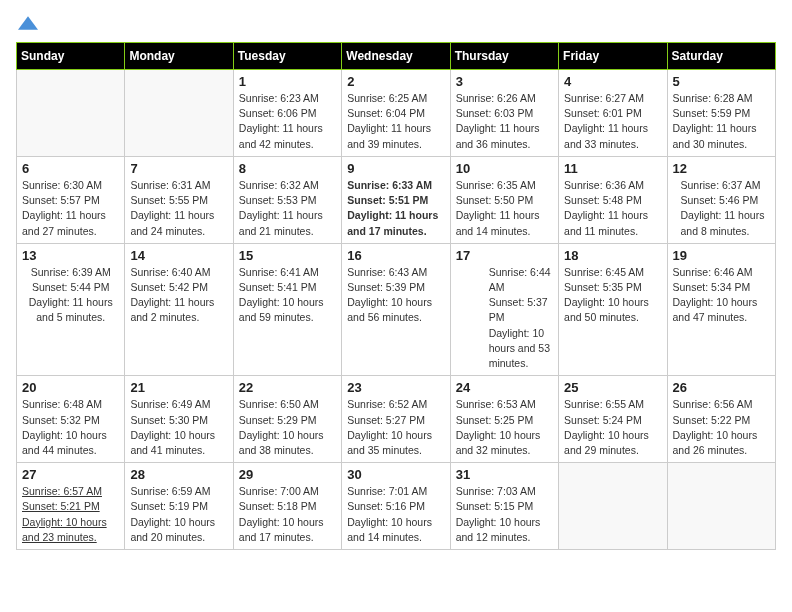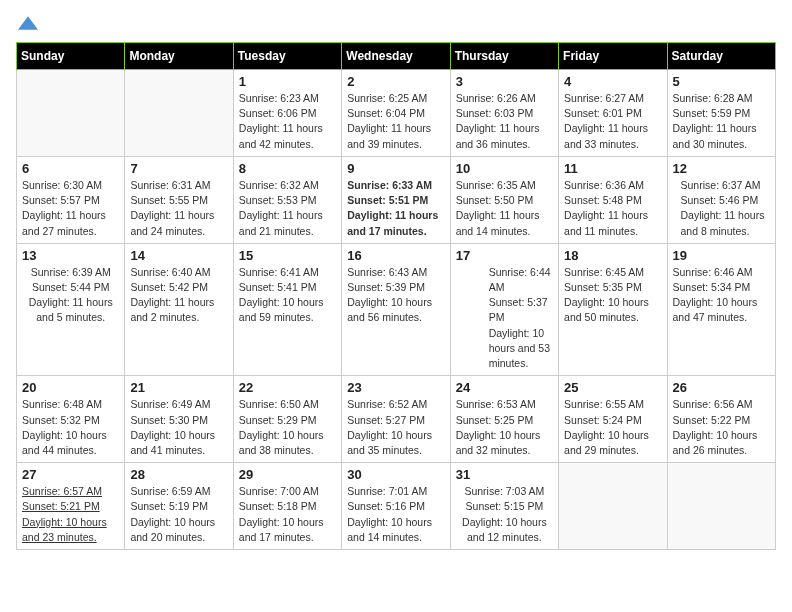--- a/index.html
+++ b/index.html
@@ -303,21 +303,21 @@
 Daylight: 10 hours and 17 minutes.</div>
         </td>
         <td>
           <div class="day-num">30</div>
           <div class="cell-info" style="white-space: pre-line;">Sunrise: 7:01 AM
 Sunset: 5:16 PM
 Daylight: 10 hours and 14 minutes.</div>
         </td>
         <td>
           <div class="day-num">31</div>
-          <div class="cell-info" style="white-space: pre-line; text-align: center;">Sunrise: 7:03 AM
+          <div class="cell-info" style="white-space: pre-line;">Sunrise: 7:03 AM
 Sunset: 5:15 PM
 Daylight: 10 hours and 12 minutes.</div>
         </td>
         <td class="empty"></td>
         <td class="empty"></td>
       </tr>
     </tbody>
 </table>
 
 </body></html>

